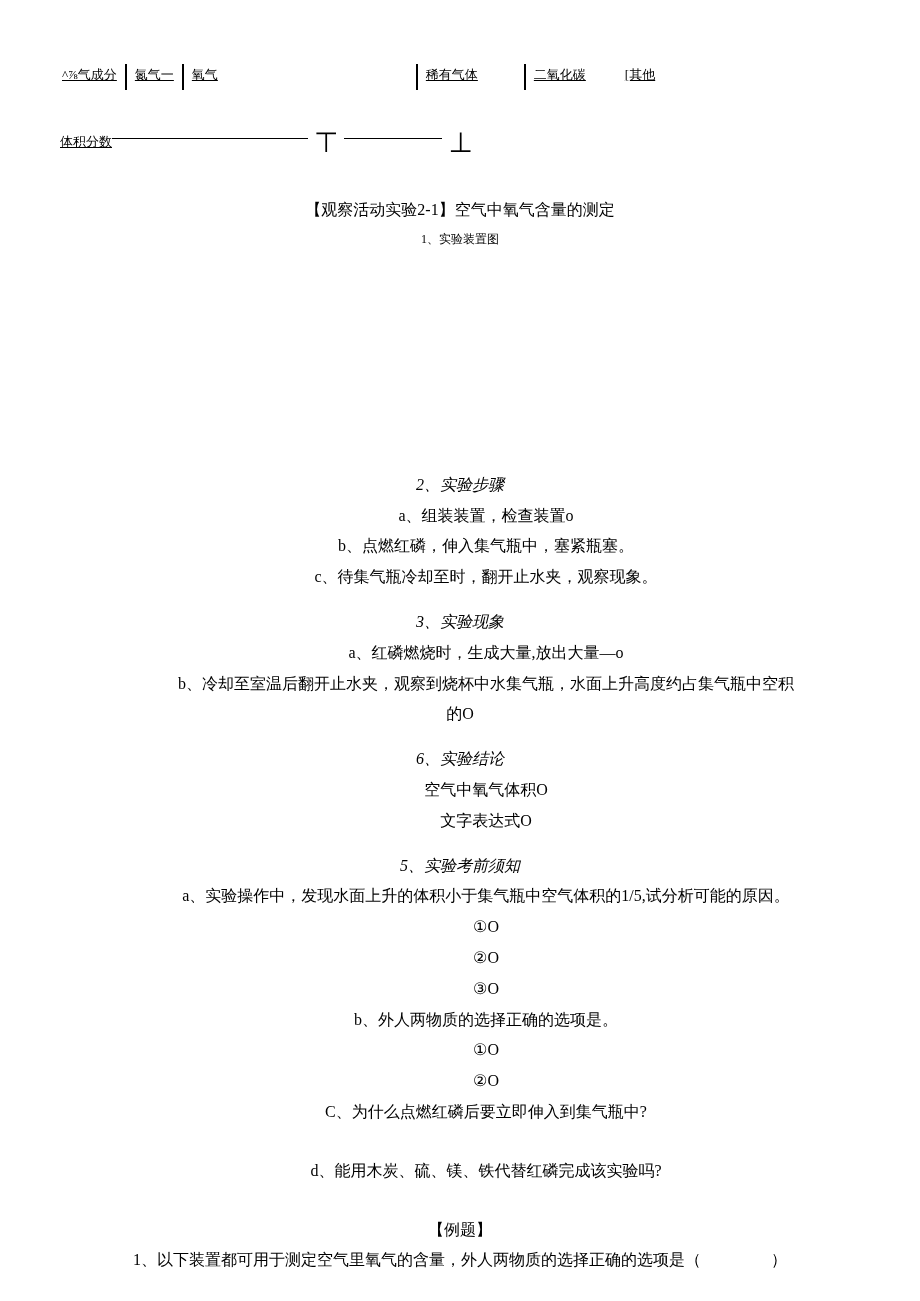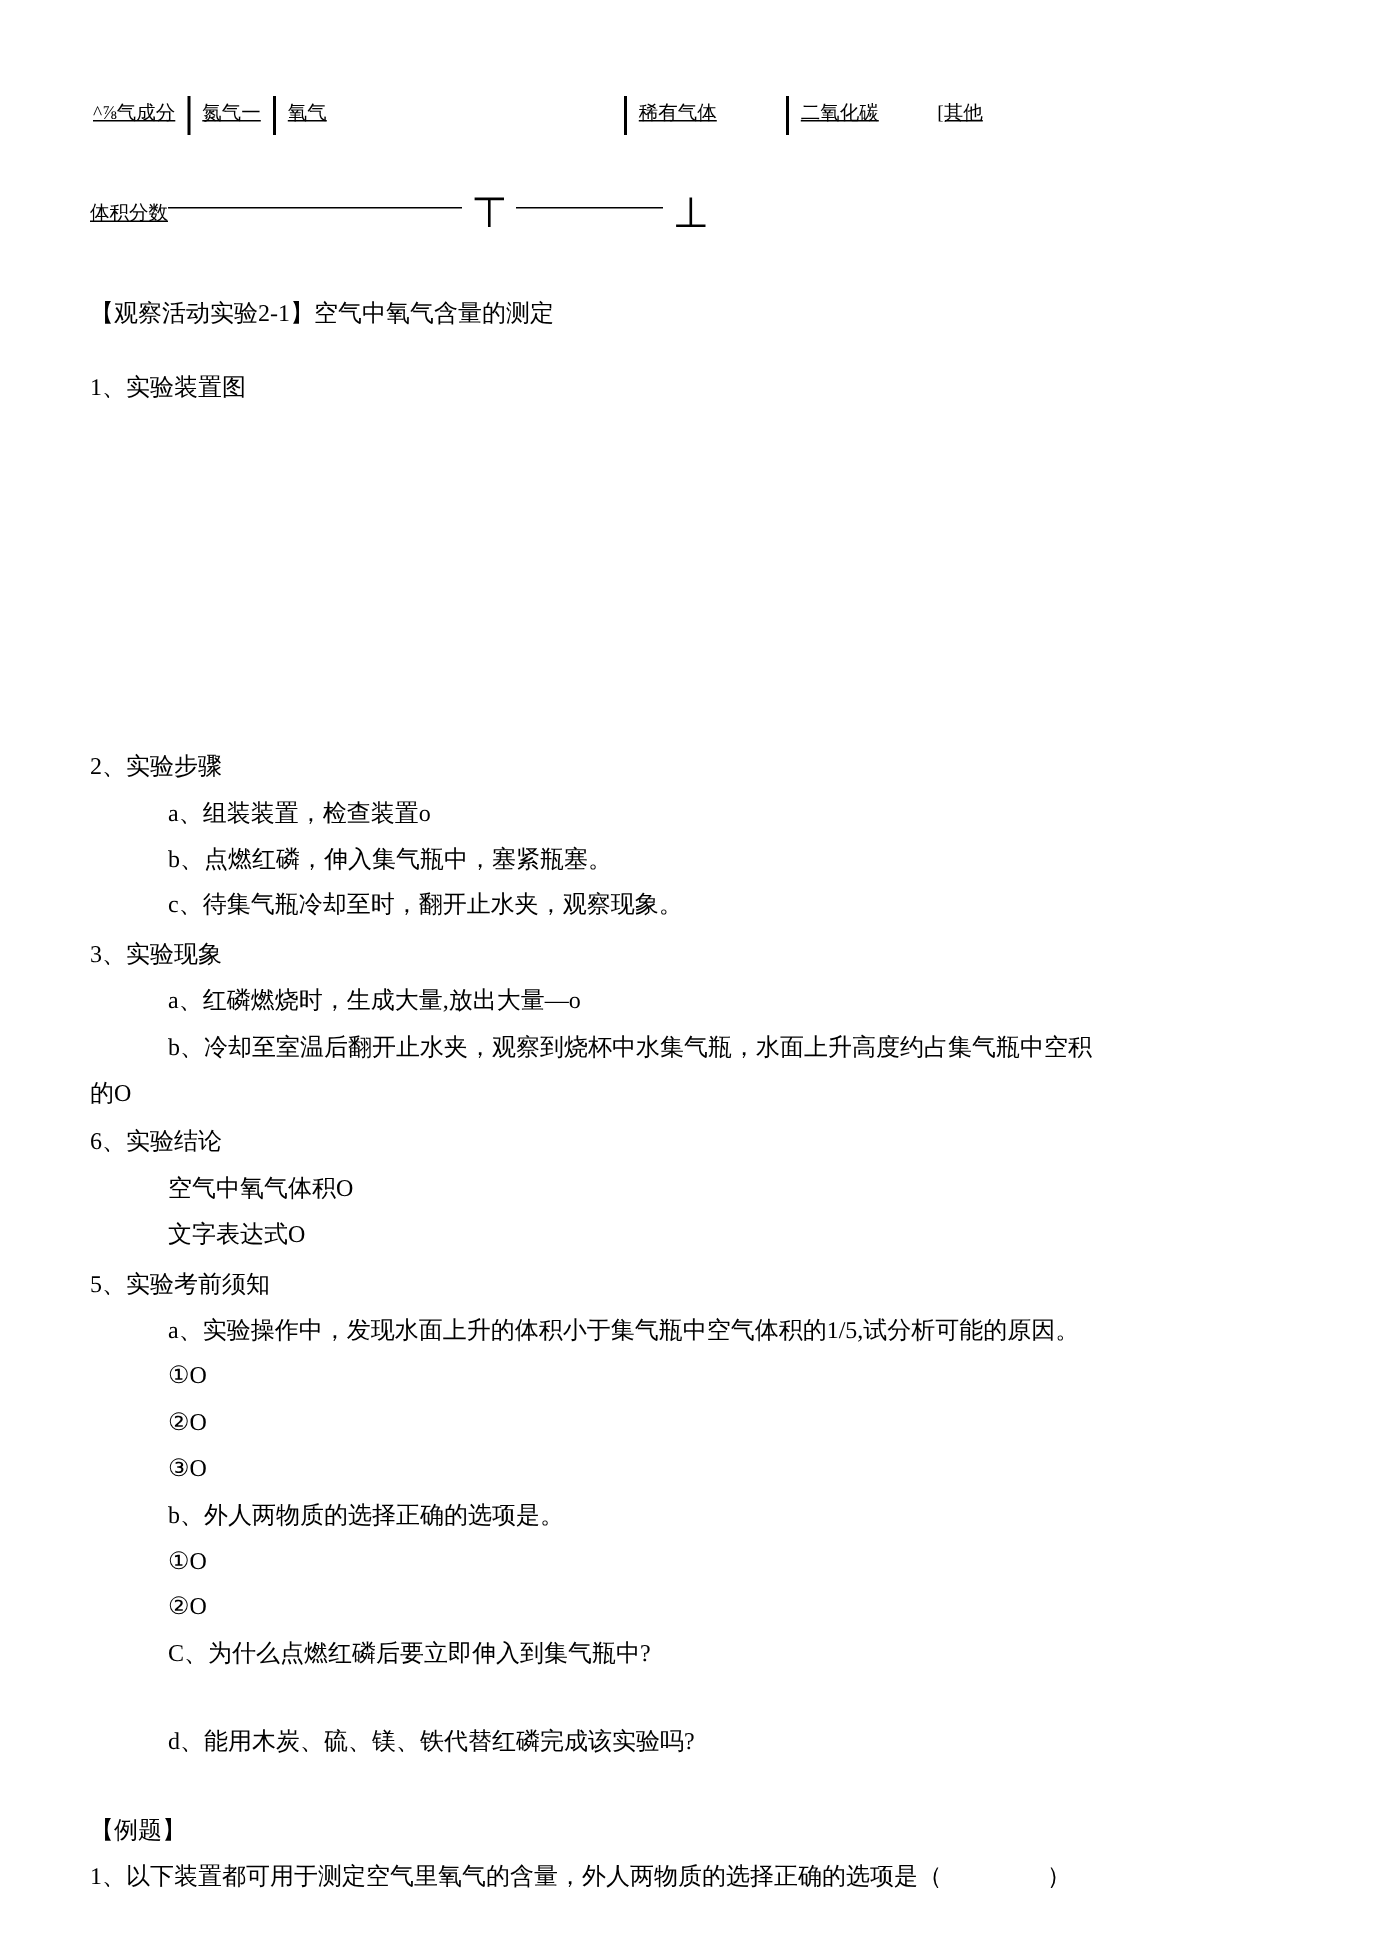--- a/index.html
+++ b/index.html
@@ -46,34 +46,36 @@
       font-weight: normal;
       position: relative;
       top: 2px;
       margin: 0 6px;
     }
     .section-title {
       font-size: 16px;
       margin: 0 0 4px 0;
     }
     .main-heading {
-      font-size: 16px;
-      margin: 20px 0;
+      font-size: 12px;
+      margin: 4px 0;
     }
     .spacer-block {
       height: 200px;
     }
     p {
       margin: 2px 0;
+      text-align: center;
     }
     .indent-1 {
       padding-left: 52px;
     }
     .section-hd {
-      margin-top: 4px;
+      margin-top: 16px;
+      font-style: italic;
     }
     .gap-after {
       margin-bottom: 30px;
     }
     .example-hd {
       margin-top: 28px;
     }
     .paren-space {
       display: inline-block;
       width: 70px;

